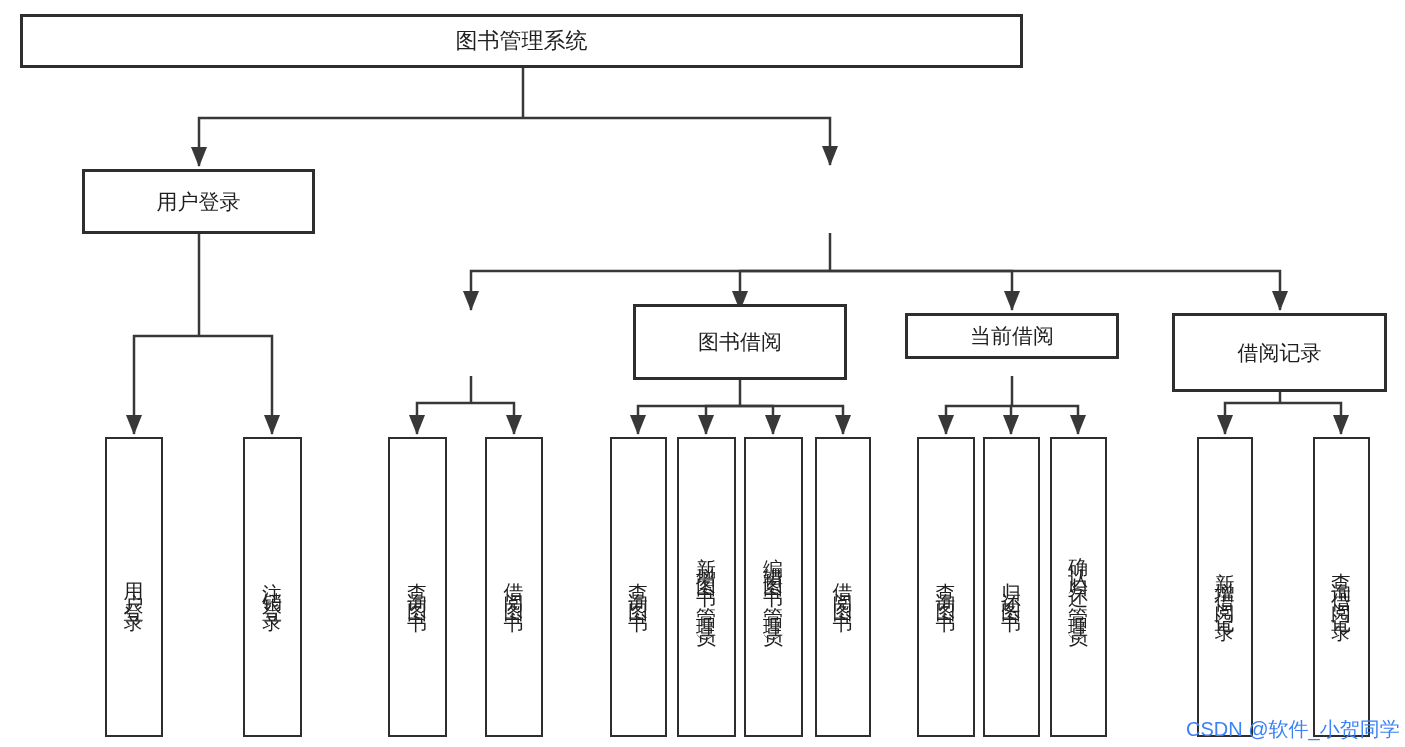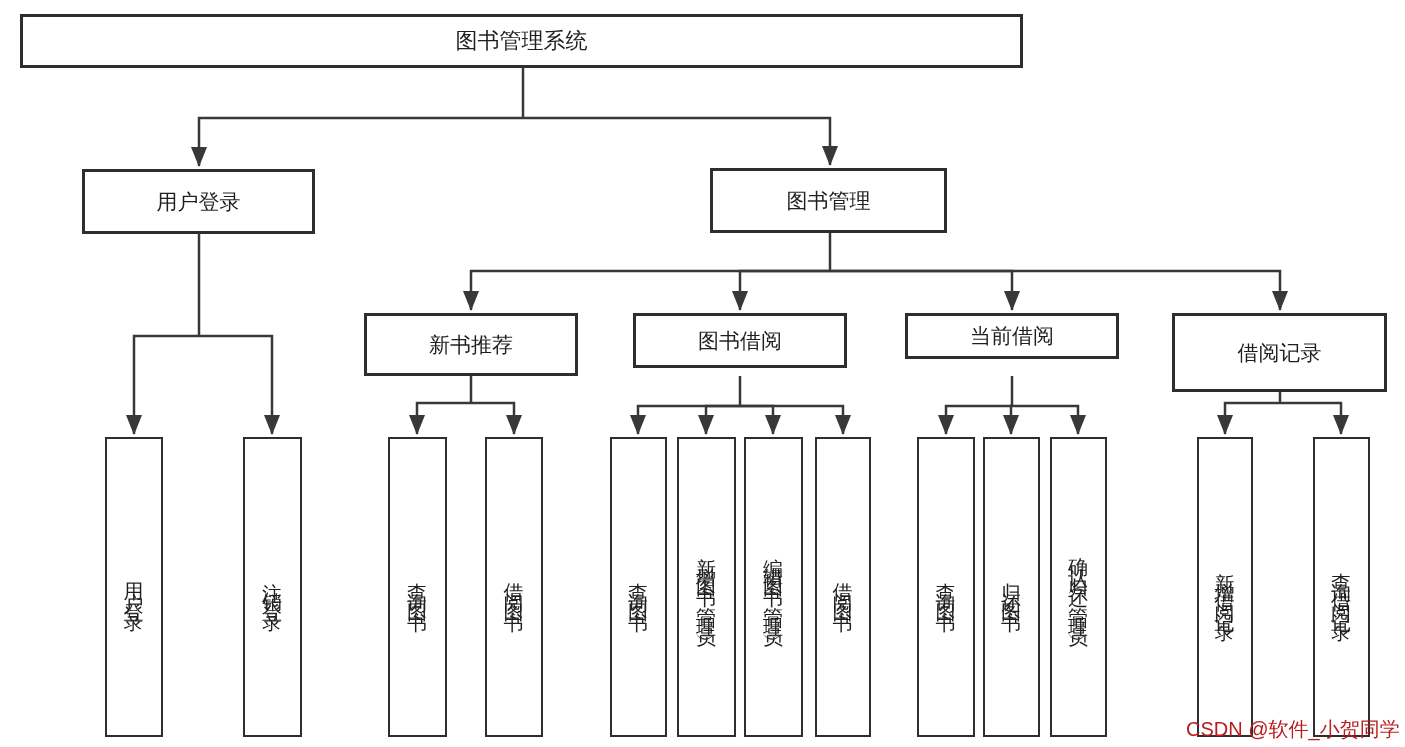--- a/index.html
+++ b/index.html
@@ -46,21 +46,21 @@
     text-orientation: mixed;
     font-size: 20px;
     letter-spacing: 10px;
     line-height: 1;
   }
   .watermark {
     position: absolute;
     left: 1186px;
     top: 716px;
     font-size: 20px;
-    color: #b91c1c;
+    color: #3b82f6;
     white-space: nowrap;
     z-index: 10;
   }
 </style>
 </head>
 <body>
 
 <div class="stage">
 
   <svg class="wires" width="1405" height="747" viewBox="0 0 1405 747">
@@ -100,24 +100,22 @@
     <path class="wire" d="M1012,406 H1078 V434" marker-end="url(#ah)"></path>
 
     <path class="wire" d="M1280,376 V403"></path>
     <path class="wire" d="M1280,403 H1225 V434" marker-end="url(#ah)"></path>
     <path class="wire" d="M1280,403 H1341 V434" marker-end="url(#ah)"></path>
   </svg>
 
   <div class="node h-node root-node" style="left:20px;top:14px;width:1003px;height:54px">图书管理系统</div>
 
   <div class="node h-node" style="left:82px;top:169px;width:233px;height:65px">用户登录</div>
-  <div class="node h-node" style="left:710px;top:168px;width:237px;height:65px">图书管理</div>
 
-  <div class="node h-node" style="left:364px;top:313px;width:214px;height:63px">新书推荐</div>
-  <div class="node h-node" style="left:633px;top:313px;width:214px;height:55px">图书借阅</div>
+  <div class="node h-node" style="left:633px;top:304px;width:214px;height:76px">图书借阅</div>
   <div class="node h-node" style="left:905px;top:313px;width:214px;height:46px">当前借阅</div>
   <div class="node h-node" style="left:1172px;top:313px;width:215px;height:79px">借阅记录</div>
 
   <div class="node v-node" style="left:105px;top:437px;width:58px;height:300px">用户登录</div>
   <div class="node v-node" style="left:243px;top:437px;width:59px;height:300px">注销登录</div>
 
   <div class="node v-node" style="left:388px;top:437px;width:59px;height:300px">查询图书</div>
   <div class="node v-node" style="left:485px;top:437px;width:58px;height:300px">借阅图书</div>
 
   <div class="node v-node" style="left:610px;top:437px;width:57px;height:300px">查询图书</div>

